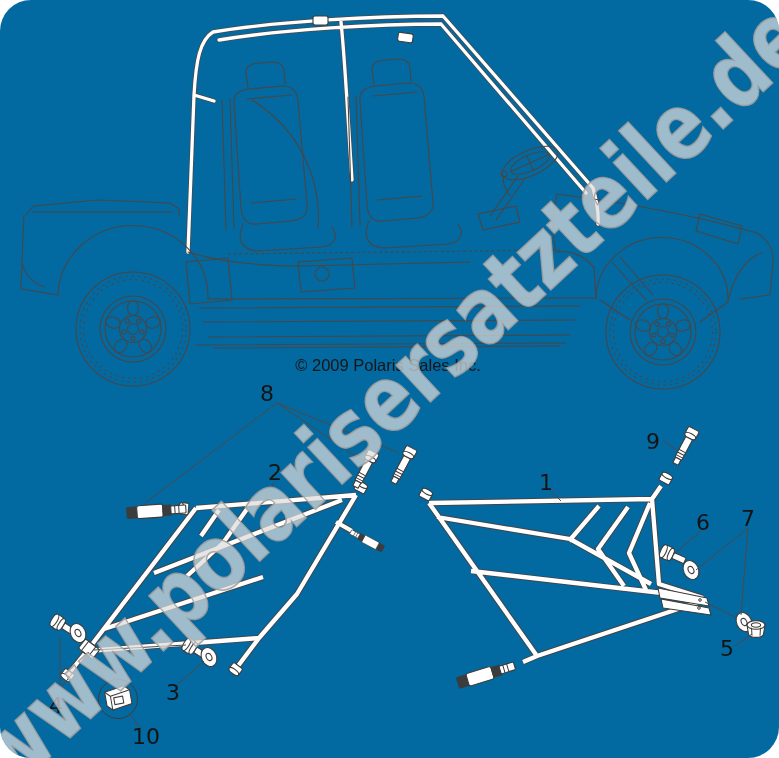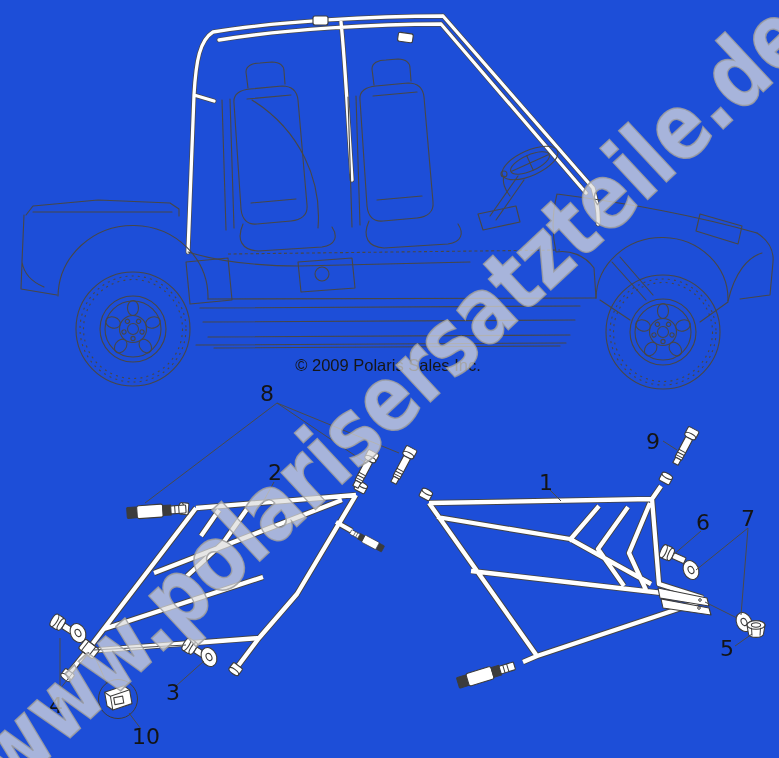--- a/index.html
+++ b/index.html
@@ -1,17 +1,17 @@
 <!DOCTYPE html>
 <html><head>
 <meta charset="utf-8">
 <style>
   html,body{margin:0;padding:0;background:#ffffff;}
-  #stage{position:relative;width:779px;height:758px;background:#1d4ed8;overflow:hidden;
-         font-family:"DejaVu Sans","Liberation Sans",sans-serif;}
+  #stage{position:relative;width:779px;height:758px;background:#0369a1;overflow:hidden;
+         font-family:"DejaVu Sans","Liberation Sans",sans-serif;border-radius:31px;}
   svg{display:block}
   .b  {stroke:#474747;stroke-width:1.1;fill:none;stroke-linejoin:round;stroke-linecap:round}
   .bt {stroke:#474747;stroke-width:1.1;fill:none;stroke-dasharray:2,4.2}
   .bd {stroke:#474747;stroke-width:1.1;fill:none;stroke-dasharray:3,2.6}
   .tube-o{stroke:#444;stroke-width:6.2;fill:none;stroke-linejoin:round;stroke-linecap:butt}
   .tube-i{stroke:#fff;stroke-width:4.3;fill:none;stroke-linejoin:round;stroke-linecap:butt}
   .cage-o{stroke:#4a4a4a;stroke-width:4.8;fill:none;stroke-linejoin:round;stroke-linecap:round}
   .cage-i{stroke:#fff;stroke-width:3.3;fill:none;stroke-linejoin:round;stroke-linecap:round}
   .pf {fill:#fff;stroke:#3c3c3c;stroke-width:1.1;stroke-linejoin:round}
   .pd {fill:#3c3c3c;stroke:#3c3c3c;stroke-width:1}

